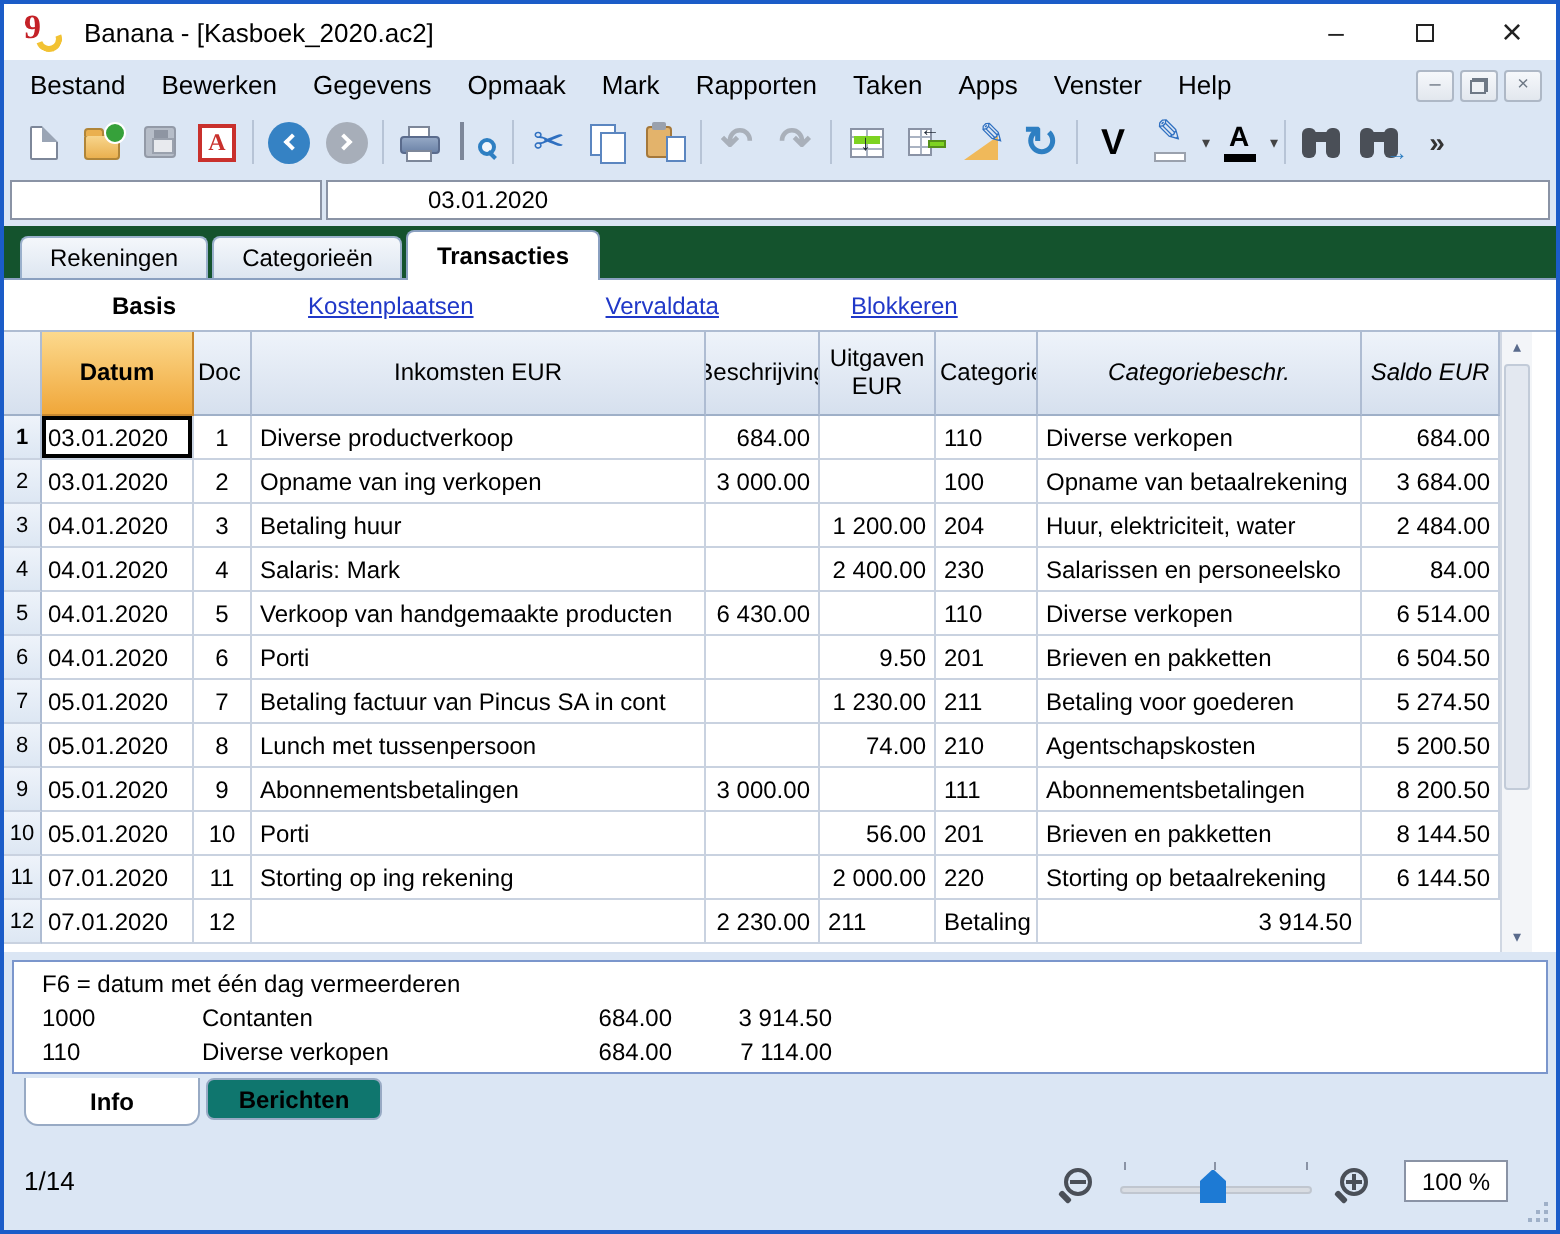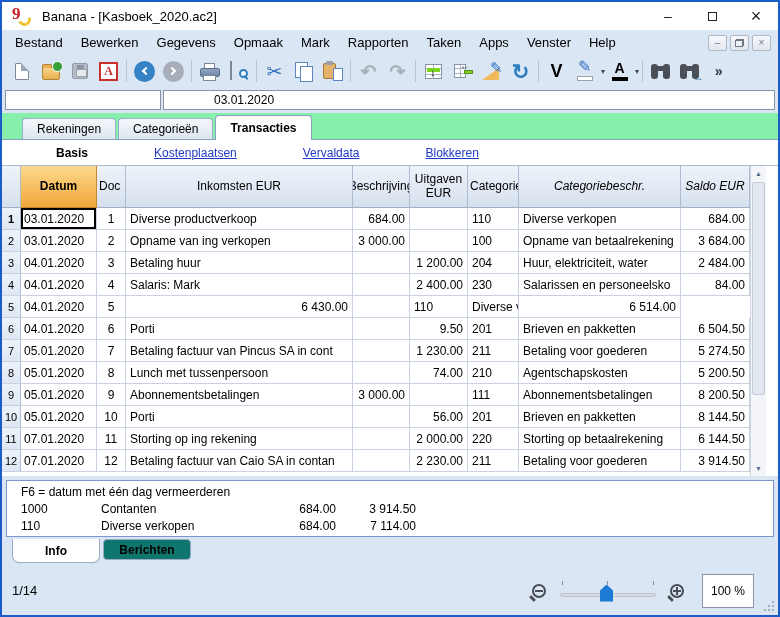--- a/index.html
+++ b/index.html
@@ -92,21 +92,21 @@
   .i-binoc .mid { position:absolute; left:6px; top:3px; width:7px; height:5px; background:#4a4f57; }
   .i-binoc .arr { position:absolute; right:-5px; bottom:-3px; color:#2e7fc2; font-size:11px; font-weight:700; z-index:2; }
   .i-more { font-weight:700; font-size:14px; color:#333; }
 
   
   .formulabar { height:26px; background:#dbe6f4; display:flex; align-items:center; padding:0 3px; gap:2px; flex:0 0 auto; }
   .f-ref { width:156px; height:20px; background:#fff; border:1px solid #8a93a5; }
   .f-val { flex:1; height:20px; background:#fff; border:1px solid #8a93a5; font-size:12px; display:flex; align-items:center; padding-left:50px; color:#000; }
 
   
-  .tabbar { height:27px; background:#86efac; display:flex; align-items:flex-end; padding-left:20px; border-bottom:1px solid #8aa0c0; flex:0 0 auto; }
+  .tabbar { height:27px; background:#14532d; display:flex; align-items:flex-end; padding-left:8px; border-bottom:1px solid #8aa0c0; flex:0 0 auto; }
   .vtab { height:21px; min-width:90px; padding:0 14px; display:flex; align-items:center; justify-content:center; font-size:12px; background:linear-gradient(#f4f7fb,#dde6f1); border:1px solid #9ab0cc; border-bottom:none; border-radius:4px 4px 0 0; margin-right:2px; position:relative; color:#000; }
   .vtab.active { height:25px; background:#fff; font-weight:700; z-index:2; margin-bottom:-1px; border-color:#8aa0c0; }
 
   
   .subviewbar { height:25px; background:#fff; display:flex; align-items:center; padding-left:6px; gap:18px; font-size:12px; flex:0 0 auto; }
   .sv { color:#2038c8; text-decoration:underline;margin-left:48px; }
   .sv.active { color:#000; font-weight:700; text-decoration:none; }
 
   
   .table-area { height:311px; background:#fff; display:flex; flex:0 0 auto; border-top:1px solid #aebcd2; }
@@ -151,21 +151,21 @@
   .statusbar { flex:1; background:#dbe6f4; display:flex; align-items:center; padding:0 10px; font-size:13px; color:#000; }
   .sb-spacer { flex:1; }
   .mag { position:relative; width:14px; height:14px; border:2px solid #4a4f57; border-radius:50%; margin:0 8px; flex:0 0 auto; }
   .mag::before { content:""; position:absolute; width:7px; height:3px; background:#4a4f57; bottom:-4px; left:-5px; transform:rotate(45deg); border-radius:1px; }
   .mag .h { position:absolute; top:50%; left:1px; right:1px; height:2px; background:#4a4f57; transform:translateY(-50%); }
   .mag .v { position:absolute; left:50%; top:1px; bottom:1px; width:2px; background:#4a4f57; transform:translateX(-50%); }
   .slider { position:relative; width:96px; height:24px; margin:0 6px; flex:0 0 auto; }
   .slider .track { position:absolute; left:0; right:0; top:14px; height:4px; background:#d8dce2; border:1px solid #c0c6cf; border-radius:2px; }
   .slider .tick { position:absolute; top:2px; width:1px; height:4px; background:#8a93a5; }
   .slider .handle { position:absolute; top:6px; left:40px; width:13px; height:17px; background:#1d7ad4; clip-path:polygon(50% 0, 100% 35%, 100% 100%, 0 100%, 0 35%); }
-  .zoom-box { width:52px; height:34px; background:#fff; border:1px solid #8a93a5; display:flex; align-items:center; justify-content:center; font-size:12px; margin-left:10px; margin-right:14px; }
+  .zoom-box { width:52px; height:21px; background:#fff; border:1px solid #8a93a5; display:flex; align-items:center; justify-content:center; font-size:12px; margin-left:10px; margin-right:14px; }
   .grip { position:absolute; right:4px; bottom:4px; width:10px; height:10px; }
   .grip::before { content:""; position:absolute; right:0; bottom:0; width:2px; height:2px; background:#9fb0c8; box-shadow:-4px 0 #9fb0c8, -8px 0 #9fb0c8, 0 -4px #9fb0c8, -4px -4px #9fb0c8, 0 -8px #9fb0c8; }
 </style>
 </head>
 <body>
 
 <div class="window">
 
   <div class="titlebar">
     <span class="logo">
@@ -389,20 +389,21 @@
     <div class="cell num-r"></div>
     <div class="cell num-r">2 400.00</div>
     <div class="cell cat">230</div>
     <div class="cell catb">Salarissen en personeelsko</div>
     <div class="cell num-r">84.00</div>
   </div>
           <div class="trow">
     <div class="cell rownum">5</div>
     <div class="cell datum">04.01.2020</div>
     <div class="cell doc">5</div>
+    <div class="cell beschr">Verkoop van handgemaakte producten</div>
     <div class="cell num-r">6 430.00</div>
     <div class="cell num-r"></div>
     <div class="cell cat">110</div>
     <div class="cell catb">Diverse verkopen</div>
     <div class="cell num-r">6 514.00</div>
   </div>
           <div class="trow">
     <div class="cell rownum">6</div>
     <div class="cell datum">04.01.2020</div>
     <div class="cell doc">6</div>
@@ -465,21 +466,20 @@
     <div class="cell num-r"></div>
     <div class="cell num-r">2 000.00</div>
     <div class="cell cat">220</div>
     <div class="cell catb">Storting op betaalrekening</div>
     <div class="cell num-r">6 144.50</div>
   </div>
           <div class="trow">
     <div class="cell rownum">12</div>
     <div class="cell datum">07.01.2020</div>
     <div class="cell doc">12</div>
-    <div class="cell beschr">Betaling factuur van Caio SA in contan</div>
     <div class="cell num-r"></div>
     <div class="cell num-r">2 230.00</div>
     <div class="cell cat">211</div>
     <div class="cell catb">Betaling voor goederen</div>
     <div class="cell num-r">3 914.50</div>
   </div>
         </div>
       <div class="grid-filler"></div>
     </div>
     <div class="vscroll">

